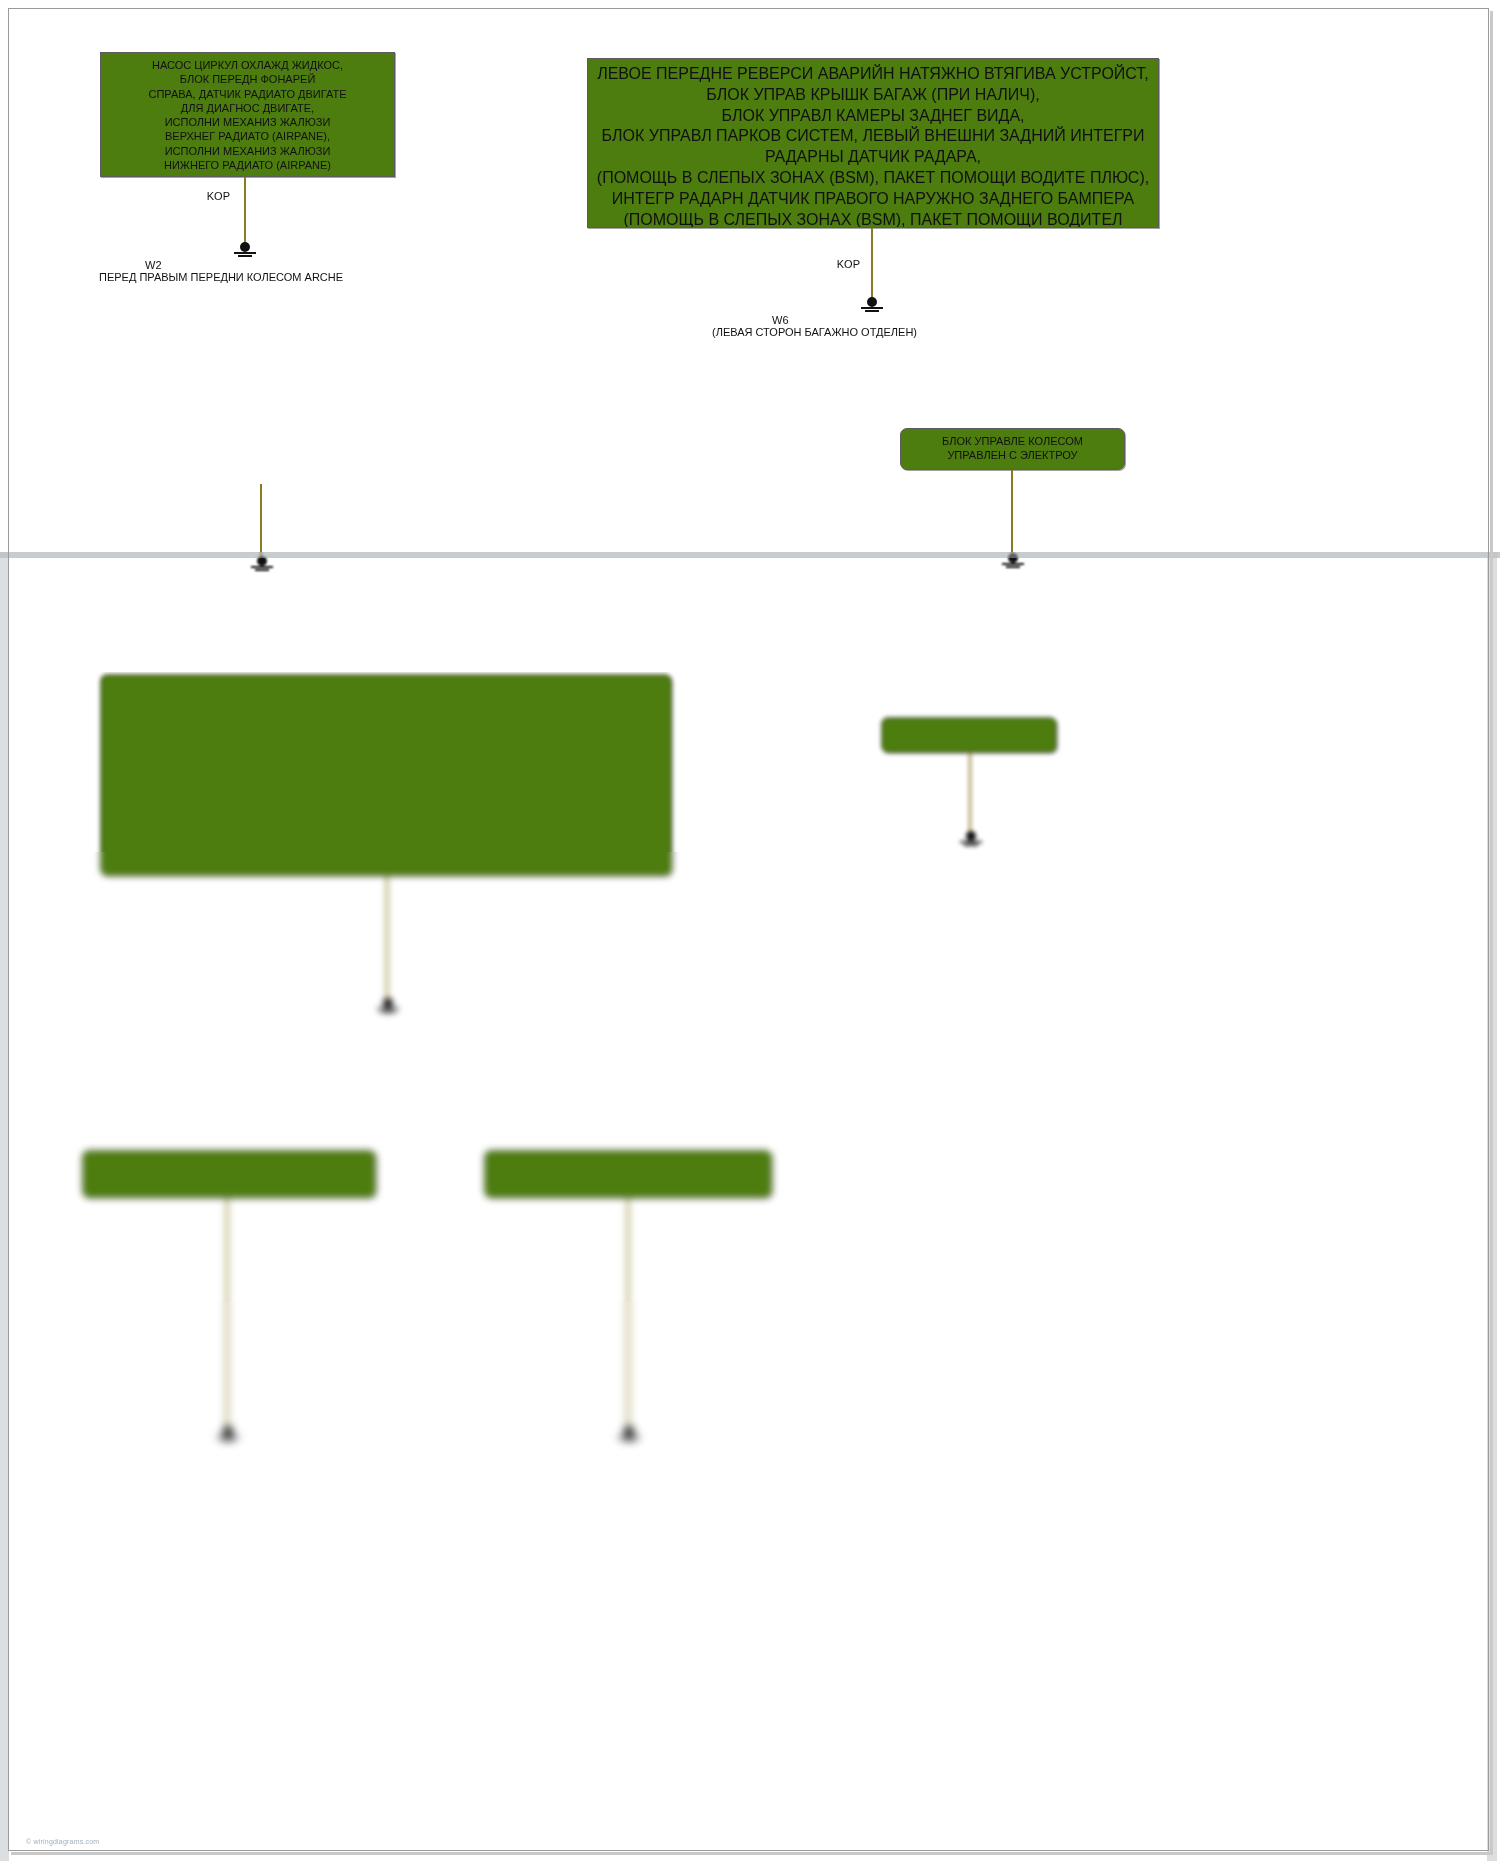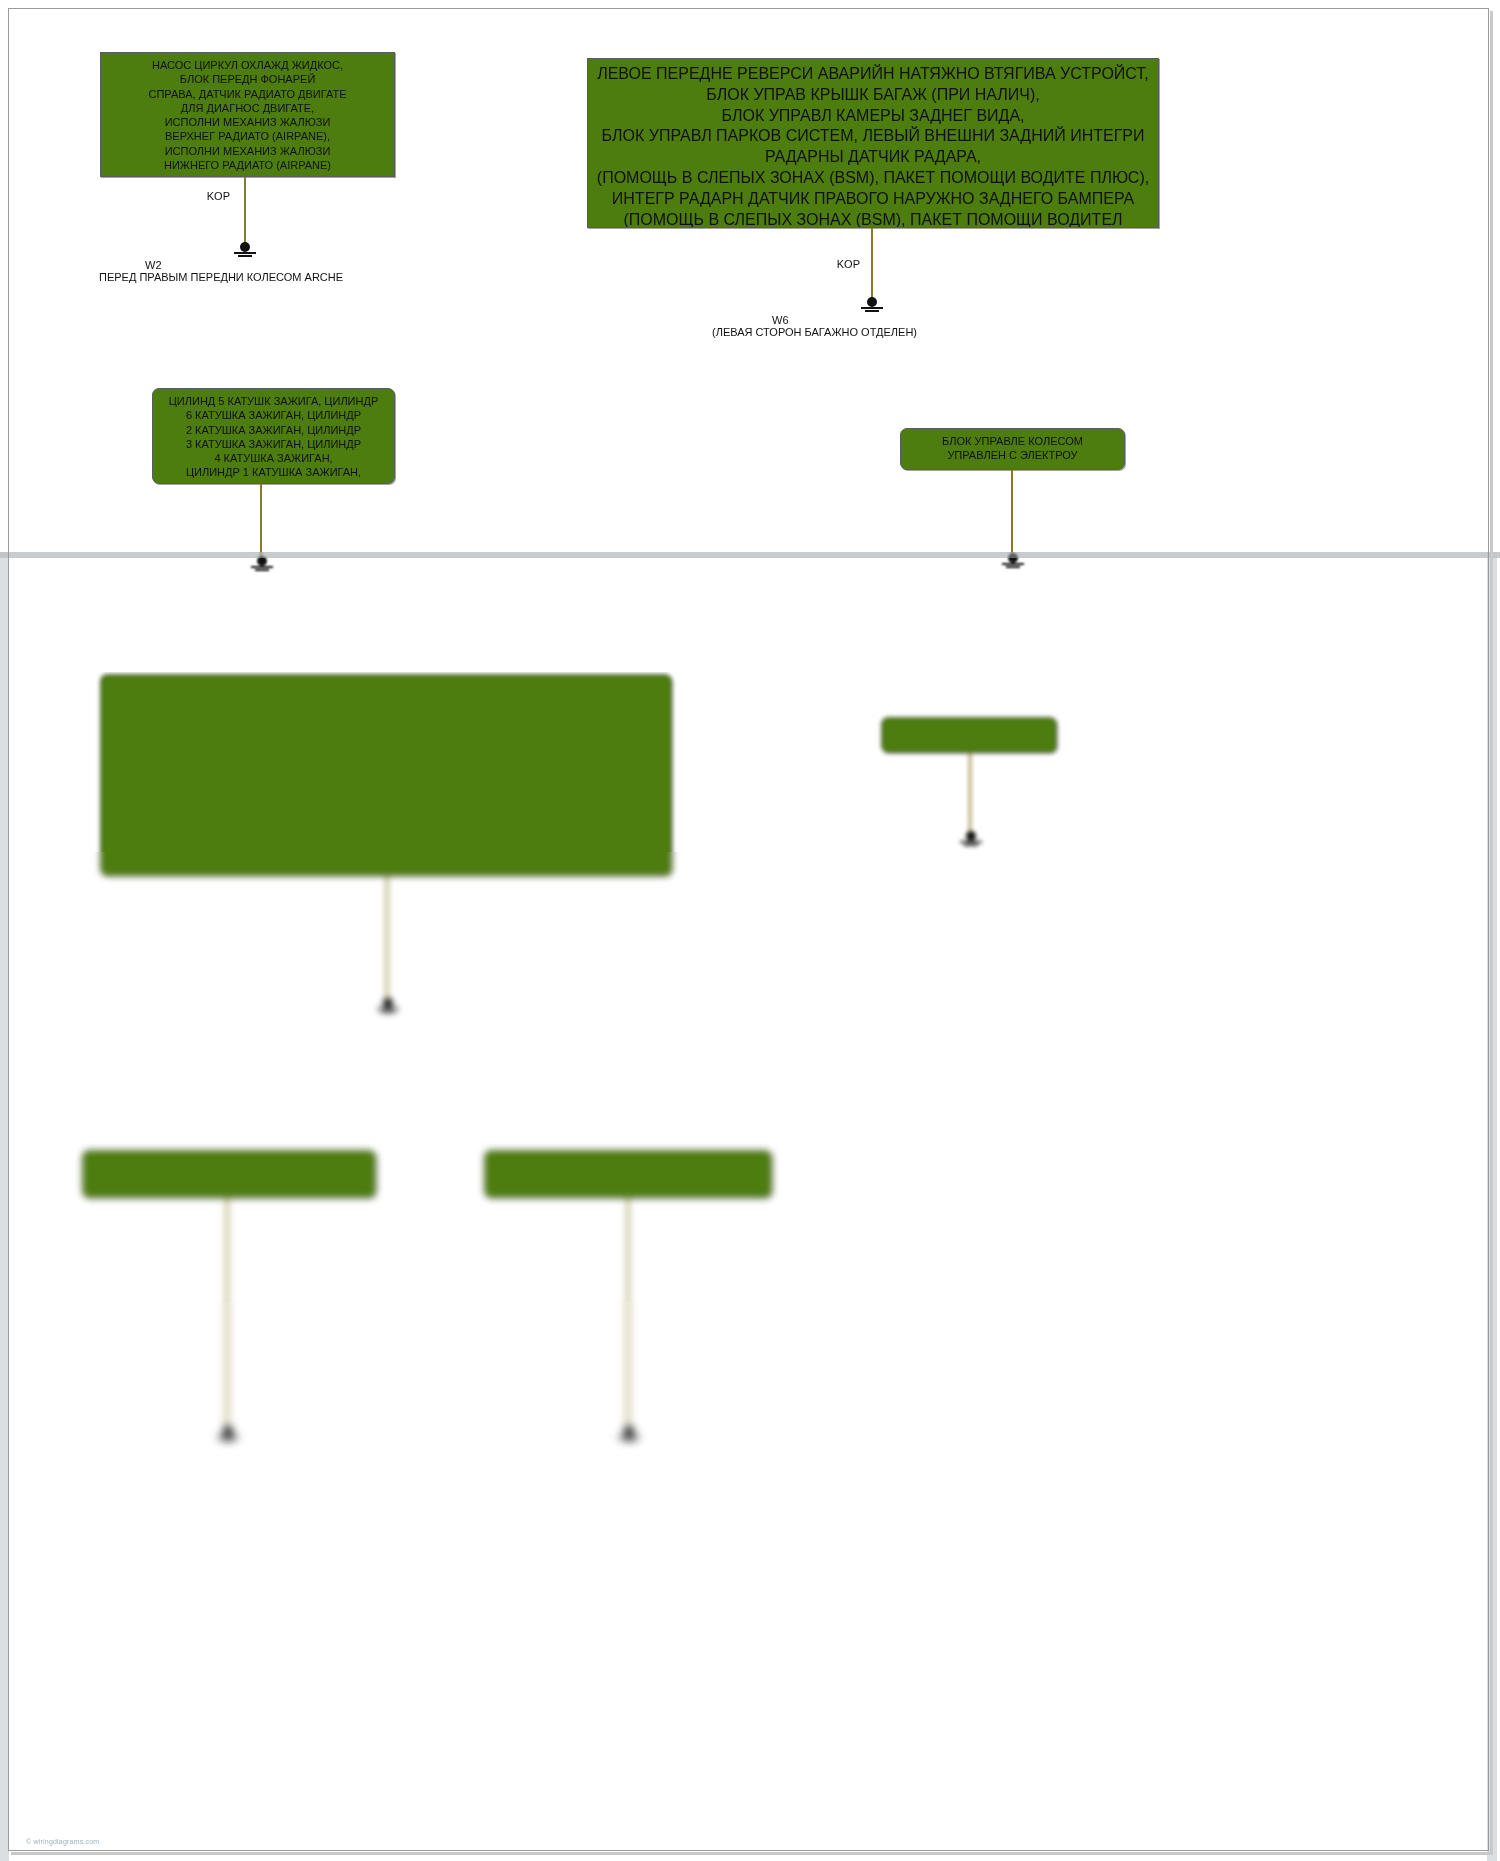--- a/index.html
+++ b/index.html
@@ -186,26 +186,20 @@
   <div class="wire-label" style="left:790px; top:258px; width:70px; font-size:11px;">KOP</div>
 
   <div class="gnd" style="left:859px; top:297px;">
     <div class="dot"></div>
       <div class="b1"></div>
       <div class="b2"></div>
   </div>
   <div class="gnd-label" style="left:772px; top:313px; width:200px; font-size:11px;">W6</div>
   <div class="gnd-label" style="left:712px; top:325px; width:320px; font-size:11px;">(ЛЕВАЯ СТОРОН БАГАЖНО ОТДЕЛЕН)</div>
 
-  <div class="node rounded" style="left:152px; top:388px; width:243px; height:96px; font-size:11px;">ЦИЛИНД 5 КАТУШК ЗАЖИГА, ЦИЛИНДР
-6 КАТУШКА ЗАЖИГАН, ЦИЛИНДР
-2 КАТУШКА ЗАЖИГАН, ЦИЛИНДР
-3 КАТУШКА ЗАЖИГАН, ЦИЛИНДР
-4 КАТУШКА ЗАЖИГАН,
-ЦИЛИНДР 1 КАТУШКА ЗАЖИГАН,</div>
   <div class="wire" style="left:260px; top:484px; height:76px;"></div>
   <div class="gnd" style="left:249px; top:556px;">
     <div class="dot"></div>
       <div class="b1"></div>
       <div class="b2"></div>
   </div>
 
   <div class="node rounded" style="left:900px; top:428px; width:225px; height:42px; font-size:11px;">БЛОК УПРАВЛЕ КОЛЕСОМ
 УПРАВЛЕН С ЭЛЕКТРОУ</div>
   <div class="wire" style="left:1011px; top:470px; height:86px;"></div>

